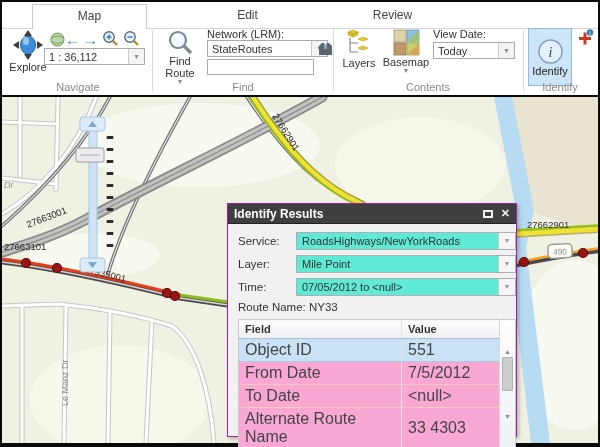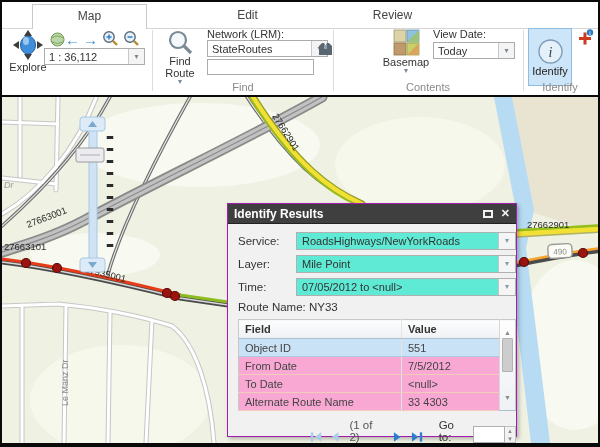--- a/index.html
+++ b/index.html
@@ -43,21 +43,21 @@
   .frow { display:flex; align-items:center; margin-bottom:5px; }
   .frow .flabel { width:58px; font-size:11.5px; color:#333; }
   .frow .combo2 { flex:1; display:flex; height:18px; border:1px solid #b0b0b0; background:#5eead4; }
   .combo2 .val { flex:1; padding:2px 5px; line-height:13px; white-space:nowrap; overflow:hidden; }
   .combo2 .arr { width:17px; border-left:1px solid #c4c4c4; background:#f5f5f5; color:#8a9aa8;
                  font-size:8px; text-align:center; line-height:16px; }
   #route-name { margin:2px 0 6px 0; font-size:11.5px; }
   table.attr { width:100%; border-collapse:collapse; background:#f9a8d4; border:1px solid #c8c8c8; }
   table.attr th { text-align:left; font-size:11px; color:#333; background:linear-gradient(#fdfdfd,#eef1f5);
                   border-bottom:1px solid #aebfce; padding:3px 6px; height:19px; font-weight:bold; }
-  table.attr td { font-size:11px; color:#444; padding:2px 6px; height:18px;
+  table.attr td { font-size:16px; color:#444; padding:2px 6px; height:18px;
                   border-bottom:1px solid #f0cdbb; }
   table.attr td.vcol, table.attr th.vcol { border-left:1px solid #e4e4e4; width:98px; }
   tr.sel td { background:#c9e2f5; border-bottom:1px solid #a9cbe6; }
   th.scroll, td.scroll { width:15px; padding:0 !important; border-left:1px solid #d8d8d8; background:#f3f3f3; }
   #sb { position:relative; width:15px; height:76px; }
   #sb .sarr { position:absolute; left:0; width:100%; text-align:center; font-size:7px; color:#8a8a8a; }
   #sb .thumb { position:absolute; left:2px; top:11px; width:11px; height:34px; background:#cdcdcd;
                border:1px solid #b2b2b2; border-radius:1px; }
   #pager { display:flex; align-items:flex-end; margin-top:8px; padding-left:68px; }
   #pager svg { margin:0 4px; cursor:pointer; }
@@ -108,20 +108,21 @@
     </svg>
     <svg style="position:absolute;left:121px;top:28px;" width="17" height="17" viewBox="0 0 17 17">
       <circle cx="7" cy="7" r="5.2" fill="#e8f1fa" stroke="#5b6b77" stroke-width="1.4"></circle>
       <line x1="4.5" y1="7" x2="9.5" y2="7" stroke="#3a87c8" stroke-width="1.6"></line>
       <line x1="11" y1="11" x2="15" y2="15" stroke="#b58a2a" stroke-width="2.4"></line>
     </svg>
     <div class="combo" style="left:42px;top:46px;width:101px;">
       <span class="val">1 : 36,112</span>
       <span class="arr">▾</span>
     </div>
+    <div class="grouplabel" style="left:2px;width:148px;">Navigate</div>
 
     <div class="bigbtn" style="left:156px;top:27px;width:44px;">
       <svg width="26" height="26" viewBox="0 0 26 26">
         <circle cx="11" cy="11" r="8" fill="#f4f8fb" stroke="#7b8b96" stroke-width="2.2"></circle>
         <line x1="17" y1="17" x2="24" y2="24" stroke="#7b8b96" stroke-width="3.2"></line>
       </svg>
       <span>Find</span>
       <span>Route</span>
       <span class="caret">▾</span>
     </div>
@@ -131,20 +132,29 @@
       <span class="arr">▾</span>
     </div>
     <svg style="position:absolute;left:315px;top:39px;" width="17" height="16" viewBox="0 0 17 16">
       <path d="M2 5 L5 2 h2 l2 4 v8 h-7 z" fill="#5a6670"></path>
       <path d="M15 5 L12 2 h-2 l-2 4 v8 h7 z" fill="#5a6670"></path>
       <rect x="7" y="4" width="3" height="4" fill="#8fa0ad"></rect>
     </svg>
     <input class="txtinput" style="left: 205px; top: 57px; width: 107px;" value="">
     <div class="grouplabel" style="left:151px;width:180px;">Find</div>
 
+    <div class="bigbtn" style="left:337px;top:27px;width:40px;">
+      <svg width="28" height="28" viewBox="0 0 28 28">
+        <path d="M5 9 v14 M5 14 h8 M5 23 h8" stroke="#8a8a8a" stroke-width="1.2" fill="none"></path>
+        <path d="M3 3 l5 2 5 -2 -5 -2 z M3 3 v3 l5 2 v-3 z M13 3 v3 l-5 2 v-3 z" fill="#e8c832" stroke="#b89a1a" stroke-width=".6"></path>
+        <path d="M13 10 l5 2 5 -2 -5 -2 z" fill="#e8c832" stroke="#b89a1a" stroke-width=".6"></path>
+        <path d="M13 19 l5 2 5 -2 -5 -2 z" fill="#e8c832" stroke="#b89a1a" stroke-width=".6"></path>
+      </svg>
+      <span>Layers</span>
+    </div>
     <div class="bigbtn" style="left:381px;top:27px;width:46px;">
       <svg width="27" height="27" viewBox="0 0 27 27">
         <rect x="1" y="1" width="12" height="12" fill="#ddd3a6" stroke="#9a9a7a" stroke-width=".8"></rect>
         <rect x="14" y="1" width="12" height="12" fill="#8fc2e0" stroke="#6a94ad" stroke-width=".8"></rect>
         <path d="M14 13 L26 1 v12 z" fill="#9ec27a"></path>
         <rect x="1" y="14" width="12" height="12" fill="#c09a6a" stroke="#94744b" stroke-width=".8"></rect>
         <rect x="14" y="14" width="12" height="12" fill="#c9d06a" stroke="#97a044" stroke-width=".8"></rect>
         <path d="M14 26 L26 14 v12 z" fill="#d9a45e"></path>
       </svg>
       <span>Basemap</span>

